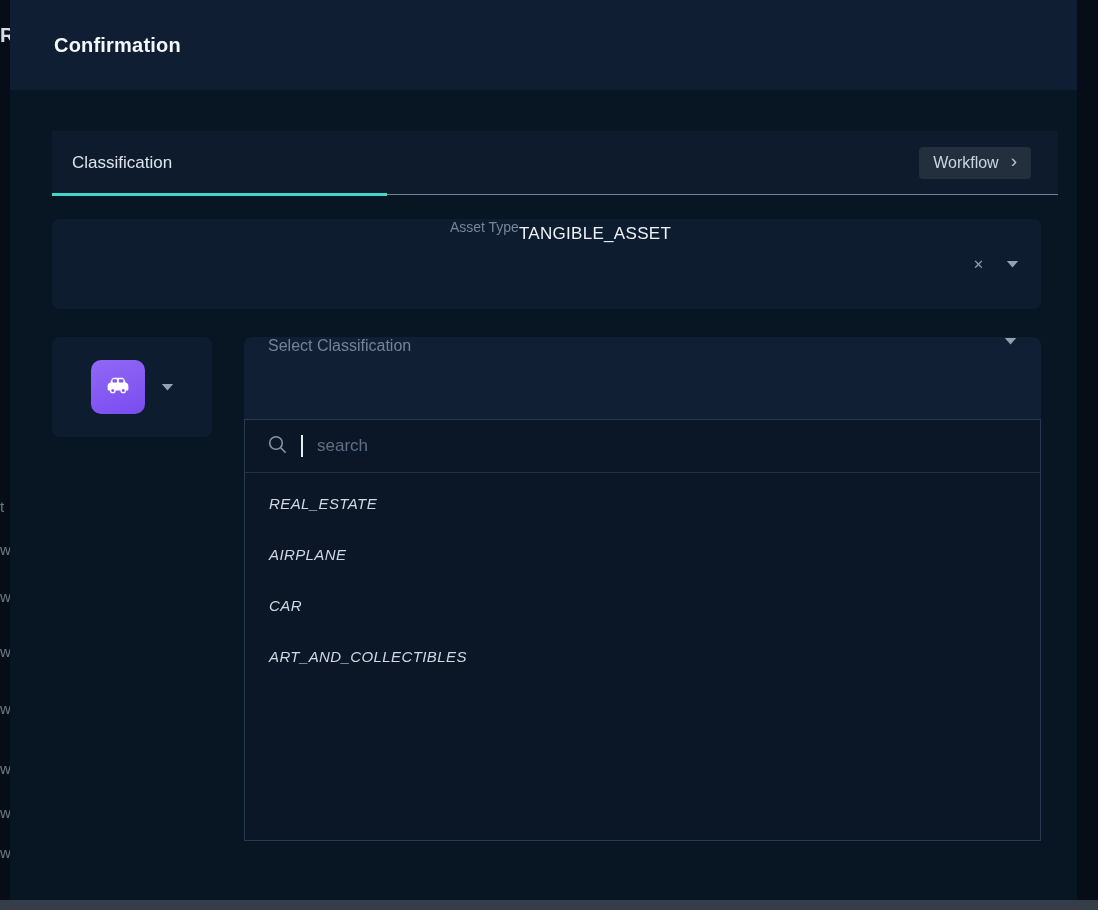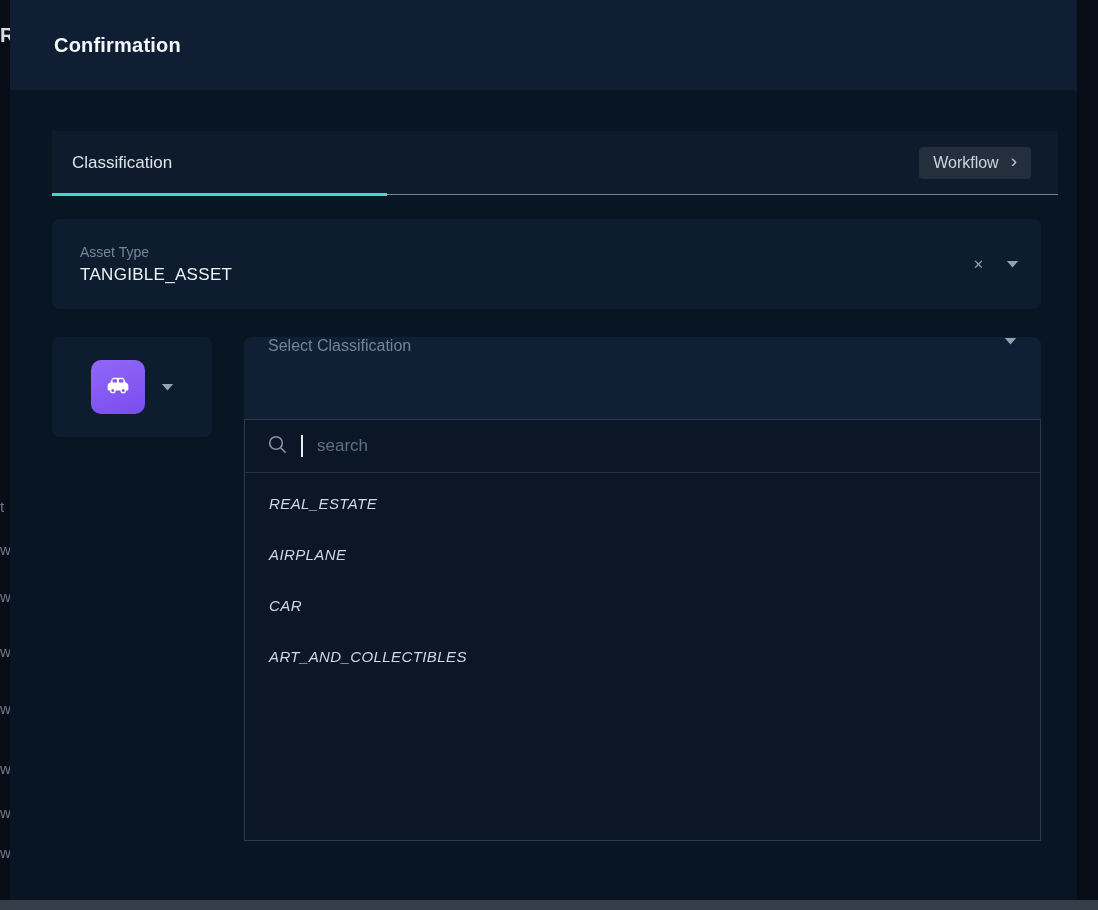--- a/index.html
+++ b/index.html
@@ -39,21 +39,21 @@
   .workflow-btn{
     display:flex;align-items:flex-start;gap:12px;background:#242f3e;border-radius:4px;
     padding:7px 14px;margin-right:27px;cursor:pointer;
   }
   .workflow-btn .lbl{color:#ccd4de;font-size:16px;}
   .workflow-btn .chv{color:#b9c2cd;font-size:19px;line-height:14px;}
 
   
   .asset-card{
     margin-top:24px;height:90px;width:989px;background:#0e1c2f;border-radius:8px;
-    position:relative;display:flex;flex-direction:column;justify-content:center;
+    position:relative;display:flex;flex-direction:row;justify-content:center;
     padding-left:28px;box-sizing:border-box;cursor:pointer;
   }
   .asset-label{font-size:14px;color:#76859a;}
   .asset-value{font-size:17px;color:#eef3f8;letter-spacing:.3px;margin-top:5px;}
   .asset-actions{position:absolute;right:22px;top:0;height:100%;display:flex;align-items:center;gap:22px;}
   .clear-x{color:#8fa0b3;font-size:13px;cursor:pointer;}
   .chev-down{display:inline-flex;cursor:pointer;}
 
   
   .row2{margin-top:28px;display:flex;gap:32px;position:relative;}

